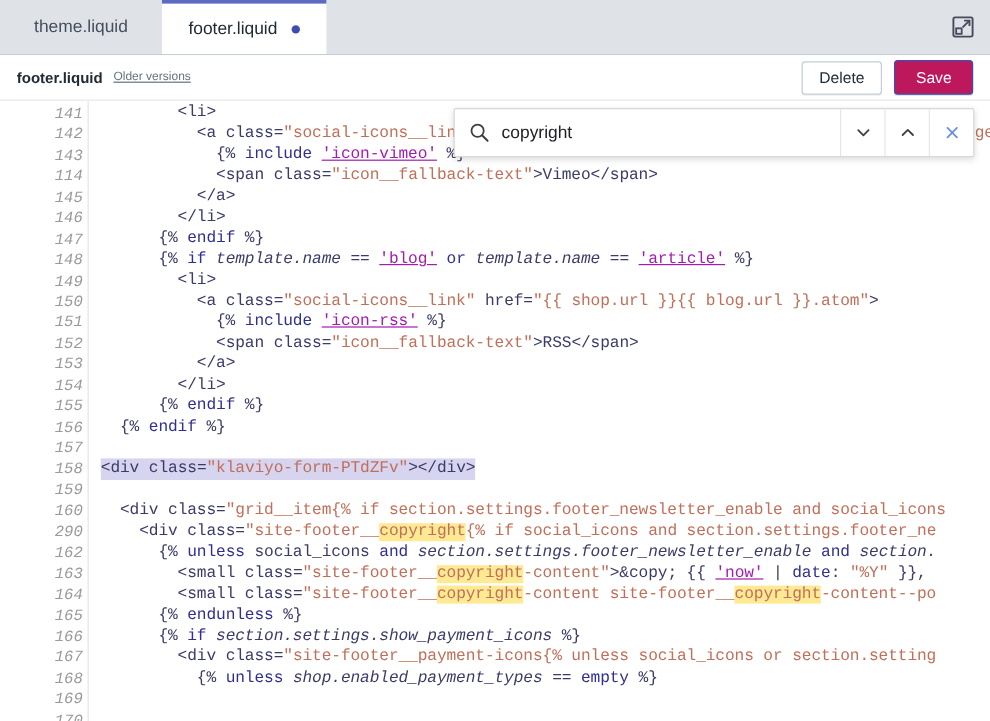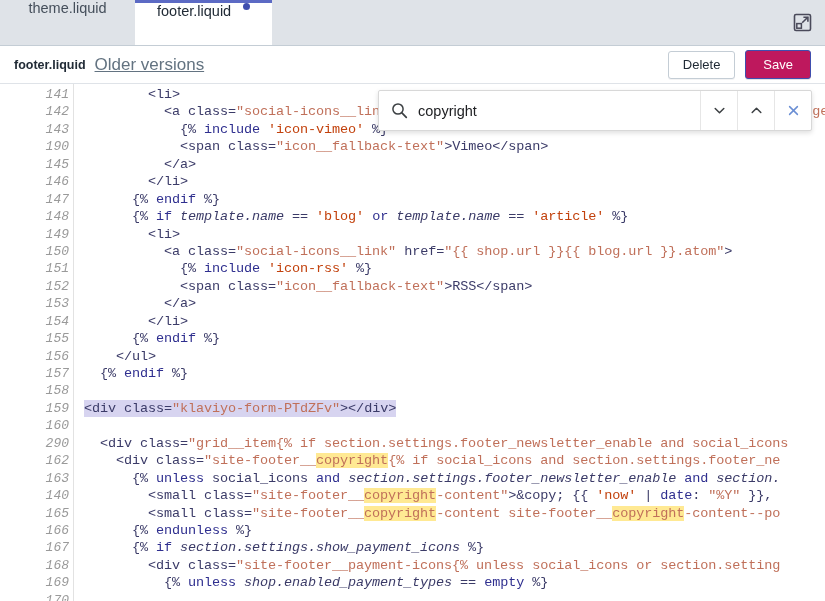--- a/index.html
+++ b/index.html
@@ -11,21 +11,21 @@
   }
   .app{position:relative;width:825px;height:601px;overflow:hidden;background:#fff;}
 
   
   .tabbar{
     position:relative;height:45px;background:#dfe3e8;
     display:flex;align-items:stretch;
     border-bottom:1px solid #c4cdd5;
   }
   .tab{
-    display:flex;align-items:flex-start;justify-content:center;
+    display:flex;align-items:center;justify-content:center;
     padding:0 22px;font-size:14.5px;color:#212b36;
     cursor:pointer;position:relative;box-sizing:border-box;
     min-width:135px;
   }
   .tab.inactive{color:#454f5b;}
   .tab.active{
     background:#ffffff;border-top:3px solid #5c6ac4;
     color:#212b36;padding-top:0;
   }
   .tab .dot{
@@ -41,21 +41,21 @@
 
   
   .filerow{
     height:37px;background:#ffffff;
     display:flex;align-items:center;
     padding:0 14px;border-bottom:1px solid #dfe3e8;
     position:relative;
   }
   .filename{font-size:12.5px;font-weight:bold;color:#212b36;}
   .olderversions{
-    font-size:17px;color:#637381;margin-left:9px;
+    font-size:10px;color:#637381;margin-left:9px;
     text-decoration:underline;cursor:pointer;
   }
   .filerow-spacer{flex:1;}
   .btn{
     font-family:"Liberation Sans",sans-serif;
     font-size:13px;border-radius:3px;cursor:pointer;
     display:inline-flex;align-items:center;justify-content:center;
     box-sizing:border-box;
     margin-left:20px;
   }
@@ -105,21 +105,21 @@
     height:17.45px;line-height:17.45px;
     font-family:"Liberation Mono","DejaVu Sans Mono",monospace;
     font-size:13.5px;color:#3b3b68;
     white-space:pre;letter-spacing:-0.1px;
   }
   .cl.selected{background:#d7d4f0;display:block;width:max-content;}
   .t-str{color:#c0705a;}
   .t-kw{color:#2f2f8f;font-weight:normal;text-align:center;}
   .t-var{color:#3b3b68;font-style:italic;}
   .t-plain{color:#3b3b68;}
-  .t-lit{color:#c2410c;}
+  .t-lit{color:#a21caf;text-decoration:underline;}
   .hl{background:#ffe993;}
 
   
   .searchbox{
     position:absolute;left:378px;top:90px;width:434px;height:41px;
     background:#ffffff;border:1px solid #d8d8d8;border-radius:2px;
     box-shadow:0 2px 5px rgba(0,0,0,.13);
     display:flex;align-items:stretch;box-sizing:border-box;z-index:40;
   }
   .search-field{
@@ -171,41 +171,41 @@
     <span class="filerow-spacer"></span>
     <button class="btn btn-delete">Delete</button>
     <button class="btn btn-save">Save</button>
   </div>
 
   <div class="editor">
     <div class="gutter" id="gutter">
         <div class="gln">141<span class="fold">▼</span></div>
         <div class="gln">142<span class="fold">▼</span></div>
         <div class="gln">143</div>
-        <div class="gln">190</div>
+        <div class="gln">114</div>
         <div class="gln">145</div>
         <div class="gln">146</div>
         <div class="gln">147</div>
         <div class="gln">148</div>
         <div class="gln">149<span class="fold">▼</span></div>
         <div class="gln">150<span class="fold">▼</span></div>
         <div class="gln">151</div>
         <div class="gln">152</div>
         <div class="gln">153</div>
         <div class="gln">154</div>
         <div class="gln">155</div>
         <div class="gln">156</div>
         <div class="gln">157</div>
         <div class="gln">158</div>
         <div class="gln">159</div>
         <div class="gln">160</div>
         <div class="gln">290</div>
         <div class="gln">162<span class="fold">▼</span></div>
         <div class="gln">163<span class="fold">▼</span></div>
-        <div class="gln">140</div>
+        <div class="gln">164</div>
         <div class="gln">165</div>
         <div class="gln">166</div>
         <div class="gln">167</div>
         <div class="gln">168</div>
         <div class="gln">169<span class="fold">▼</span></div>
         <div class="gln">170</div>
       </div>
     <div class="code" id="code">
         <div class="cl">        &lt;<span class="t-plain">li</span>&gt;</div>
         <div class="cl">          &lt;<span class="t-plain">a</span> <span class="t-plain">class</span>=<span class="t-str">"social-icons__link"</span> <span class="t-plain">href</span>=<span class="t-str">"{{ settings.social_vimeo_link }}"</span> <span class="t-plain">title</span>=<span class="t-str">"{{ 'general.social.vimeo' | t }}"</span>&gt;</div>
@@ -215,21 +215,20 @@
         <div class="cl">        &lt;/<span class="t-plain">li</span>&gt;</div>
         <div class="cl">      {% <span class="t-kw">endif</span> %}</div>
         <div class="cl">      {% <span class="t-kw">if</span> <span class="t-var">template.name</span> == <span class="t-lit">'blog'</span> <span class="t-kw">or</span> <span class="t-var">template.name</span> == <span class="t-lit">'article'</span> %}</div>
         <div class="cl">        &lt;<span class="t-plain">li</span>&gt;</div>
         <div class="cl">          &lt;<span class="t-plain">a</span> <span class="t-plain">class</span>=<span class="t-str">"social-icons__link"</span> <span class="t-plain">href</span>=<span class="t-str">"{{ shop.url }}{{ blog.url }}.atom"</span>&gt;</div>
         <div class="cl">            {% <span class="t-kw">include</span> <span class="t-lit">'icon-rss'</span> %}</div>
         <div class="cl">            &lt;<span class="t-plain">span</span> <span class="t-plain">class</span>=<span class="t-str">"icon__fallback-text"</span>&gt;<span class="t-plain">RSS</span>&lt;/<span class="t-plain">span</span>&gt;</div>
         <div class="cl">          &lt;/<span class="t-plain">a</span>&gt;</div>
         <div class="cl">        &lt;/<span class="t-plain">li</span>&gt;</div>
         <div class="cl">      {% <span class="t-kw">endif</span> %}</div>
-        <div class="cl">    &lt;/<span class="t-plain">ul</span>&gt;</div>
         <div class="cl">  {% <span class="t-kw">endif</span> %}</div>
         <div class="cl">&nbsp;</div>
         <div class="cl selected">&lt;<span class="t-plain">div</span> <span class="t-plain">class</span>=<span class="t-str">"klaviyo-form-PTdZFv"</span>&gt;&lt;/<span class="t-plain">div</span>&gt;</div>
         <div class="cl">&nbsp;</div>
         <div class="cl">  &lt;<span class="t-plain">div</span> <span class="t-plain">class</span>=<span class="t-str">"grid__item{% if section.settings.footer_newsletter_enable and social_icons</span></div>
         <div class="cl">    &lt;<span class="t-plain">div</span> <span class="t-plain">class</span>=<span class="t-str">"site-footer__<span class="hl">copyright</span>{% if social_icons and section.settings.footer_ne</span></div>
         <div class="cl">      {% <span class="t-kw">unless</span> <span class="t-plain">social_icons</span> <span class="t-kw">and</span> <span class="t-var">section.settings.footer_newsletter_enable</span> <span class="t-kw">and</span> <span class="t-var">section.</span></div>
         <div class="cl">        &lt;<span class="t-plain">small</span> <span class="t-plain">class</span>=<span class="t-str">"site-footer__<span class="hl">copyright</span>-content"</span>&gt;&amp;<span class="t-plain">copy</span>; {{ <span class="t-lit">'now'</span> | <span class="t-kw">date</span>: <span class="t-str">"%Y"</span> }},</div>
         <div class="cl">        &lt;<span class="t-plain">small</span> <span class="t-plain">class</span>=<span class="t-str">"site-footer__<span class="hl">copyright</span>-content site-footer__<span class="hl">copyright</span>-content--po</span></div>
         <div class="cl">      {% <span class="t-kw">endunless</span> %}</div>

